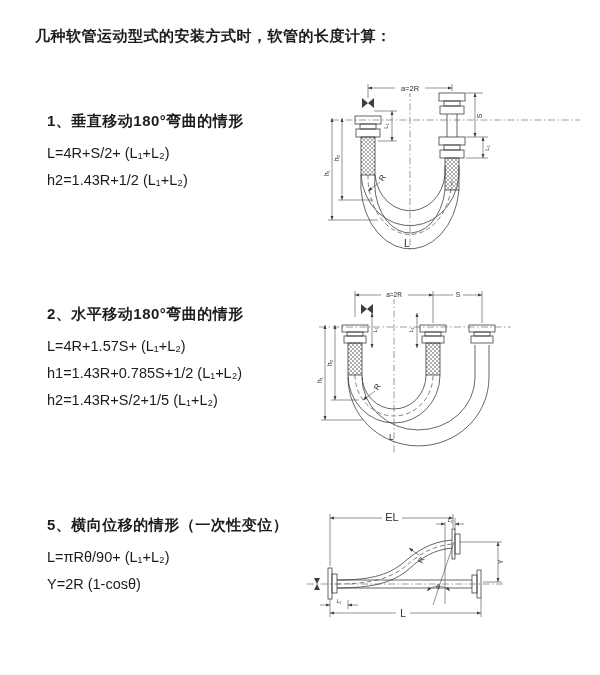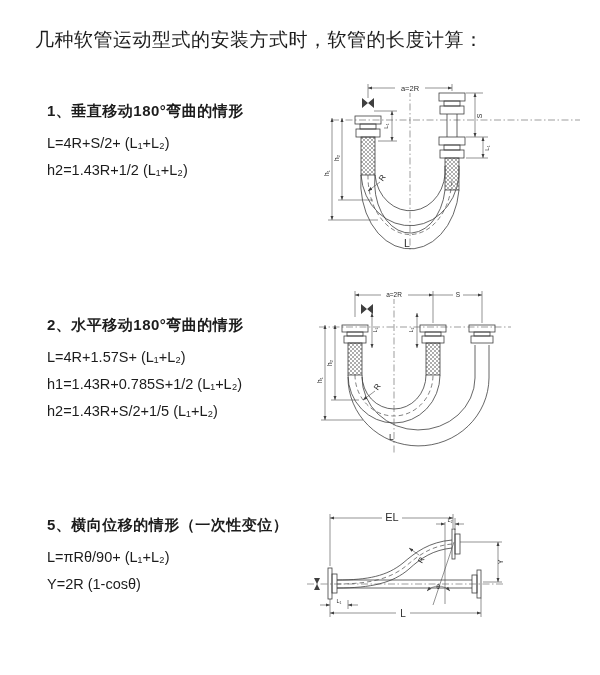--- a/index.html
+++ b/index.html
@@ -1,42 +1,42 @@
 <!DOCTYPE html>
 <html><head>
 <meta charset="utf-8">
 <style>
   html,body{margin:0;padding:0;background:#ffffff;}
   .page{position:relative;width:600px;height:675px;background:#ffffff;overflow:hidden;
         font-family:"Liberation Sans","DejaVu Sans",sans-serif;color:#1c1c1c;}
-  .doc-title{position:absolute;left:35px;top:27px;font-size:19px;font-weight:normal;letter-spacing:0.5px;}
+  .doc-title{position:absolute;left:35px;top:27px;font-size:15px;font-weight:bold;letter-spacing:0.5px;}
   .section{position:absolute;}
   .section-heading{font-size:15px;font-weight:bold;letter-spacing:0.5px;margin:0 0 9px 0;}
   .formula{font-size:14.5px;line-height:27px;white-space:pre;}
   .diagram{position:absolute;}
   svg text{font-family:"Liberation Sans","DejaVu Sans",sans-serif;fill:#2a2a2a;}
   svg .ln{stroke:#3f3f3f;stroke-width:0.8;fill:none;}
   svg .thin{stroke:#4a4a4a;stroke-width:0.6;fill:none;}
   svg .cl{stroke:#5a5a5a;stroke-width:0.6;fill:none;stroke-dasharray:7 2.5 1.5 2.5;}
   svg .dsh{stroke:#4a4a4a;stroke-width:0.7;fill:none;stroke-dasharray:4.5 3;}
 </style>
 </head>
 <body>
 
 <div class="page">
 
   <div class="doc-title">几种软管运动型式的安装方式时，软管的长度计算：</div>
 
-  <div class="section" style="left:47px;top:102px;">
+  <div class="section" style="left:47px;top:112px;">
     <div class="section-heading">1、垂直移动180°弯曲的情形</div>
     <div class="formula">L=4R+S/2+ (L₁+L₂)</div>
     <div class="formula">h2=1.43R+1/2 (L₁+L₂)</div>
   </div>
 
-  <div class="section" style="left:47px;top:316px;">
+  <div class="section" style="left:47px;top:305px;">
     <div class="section-heading">2、水平移动180°弯曲的情形</div>
     <div class="formula">L=4R+1.57S+ (L₁+L₂)</div>
     <div class="formula">h1=1.43R+0.785S+1/2 (L₁+L₂)</div>
     <div class="formula">h2=1.43R+S/2+1/5 (L₁+L₂)</div>
   </div>
 
   <div class="section" style="left:47px;top:516px;">
     <div class="section-heading">5、横向位移的情形（一次性变位）</div>
     <div class="formula">L=πRθ/90+ (L₁+L₂)</div>
     <div class="formula">Y=2R (1-cosθ)</div>

